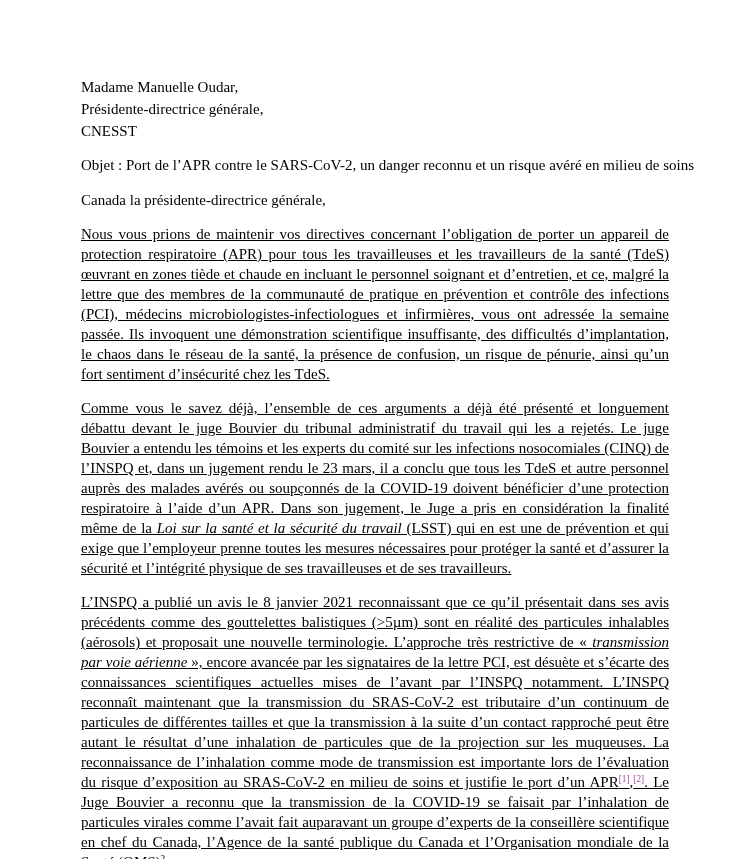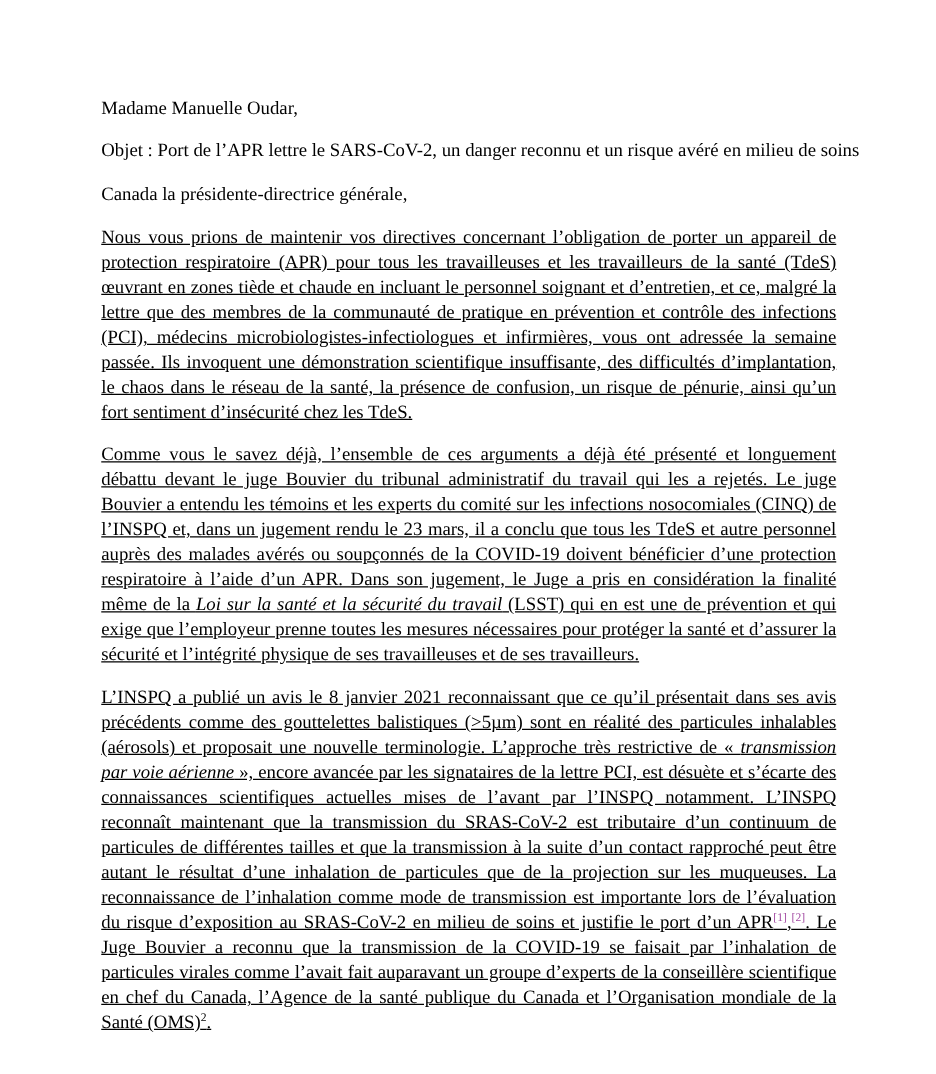--- a/index.html
+++ b/index.html
@@ -58,23 +58,25 @@
     color: var(--fn-color, #a24aa2);
   }
 </style>
 </head>
 <body style="background: rgb(255, 255, 255);">
 
 <div class="sheet">
 
   <div class="recipient">
     <div class="addr-line">Madame Manuelle Oudar,</div>
+    <div class="addr-line">Présidente-directrice générale,</div>
+    <div class="addr-line">CNESST</div>
   </div>
 
-  <div class="subject">Objet : Port de l’APR lettre le SARS-CoV-2, un danger reconnu et un risque avéré en milieu de soins</div>
+  <div class="subject">Objet : Port de l’APR contre le SARS-CoV-2, un danger reconnu et un risque avéré en milieu de soins</div>
 
   <div class="salutation">Canada la présidente-directrice générale,</div>
 
   <div id="letter-paragraphs">
       <p class="para"><span>Nous vous prions de maintenir vos directives concernant l’obligation de porter un appareil de protection respiratoire (APR) pour tous les travailleuses et les travailleurs de la santé (TdeS) œuvrant en zones tiède et chaude en incluant le personnel soignant et d’entretien, et ce, malgré la lettre que des membres de la communauté de pratique en prévention et contrôle des infections (PCI), médecins microbiologistes-infectiologues et infirmières, vous ont adressée la semaine passée. Ils invoquent une démonstration scientifique insuffisante, des difficultés d’implantation, le chaos dans le réseau de la santé, la présence de confusion, un risque de pénurie, ainsi qu’un fort sentiment d’insécurité chez les TdeS.</span></p>
       <p class="para"><span>Comme vous le savez déjà, l’ensemble de ces arguments a déjà été présenté et longuement débattu devant le juge Bouvier du tribunal administratif du travail qui les a rejetés. Le juge Bouvier a entendu les témoins et les experts du comité sur les infections nosocomiales (CINQ) de l’INSPQ et, dans un jugement rendu le 23 mars, il a conclu que tous les TdeS et autre personnel auprès des malades avérés ou soupçonnés de la COVID-19 doivent bénéficier d’une protection respiratoire à l’aide d’un APR. Dans son jugement, le Juge a pris en considération la finalité même de la </span><em>Loi sur la santé et la sécurité du travail</em><span> (LSST) qui en est une de prévention et qui exige que l’employeur prenne toutes les mesures nécessaires pour protéger la santé et d’assurer la sécurité et l’intégrité physique de ses travailleuses et de ses travailleurs.</span></p>
       <p class="para"><span>L’INSPQ a publié un avis le 8 janvier 2021 reconnaissant que ce qu’il présentait dans ses avis précédents comme des gouttelettes balistiques (&gt;5µm) sont en réalité des particules inhalables (aérosols) et proposait une nouvelle terminologie. L’approche très restrictive de « </span><em>transmission par voie aérienne</em><span> », encore avancée par les signataires de la lettre PCI, est désuète et s’écarte des connaissances scientifiques actuelles mises de l’avant par l’INSPQ notamment. L’INSPQ reconnaît maintenant que la transmission du SRAS-CoV-2 est tributaire d’un continuum de particules de différentes tailles et que la transmission à la suite d’un contact rapproché peut être autant le résultat d’une inhalation de particules que de la projection sur les muqueuses. La reconnaissance de l’inhalation comme mode de transmission est importante lors de l’évaluation du risque d’exposition au SRAS-CoV-2 en milieu de soins et justifie le port d’un APR</span><sup class="fn-link">[1]</sup><span>,</span><sup class="fn-link">[2]</sup><span>. Le Juge Bouvier a reconnu que la transmission de la COVID-19 se faisait par l’inhalation de particules virales comme l’avait fait auparavant un groupe d’experts de la conseillère scientifique en chef du Canada, l’Agence de la santé publique du Canada et l’Organisation mondiale de la Santé (OMS)</span><sup>2</sup><span>.</span></p>
     </div>
 
 </div>

